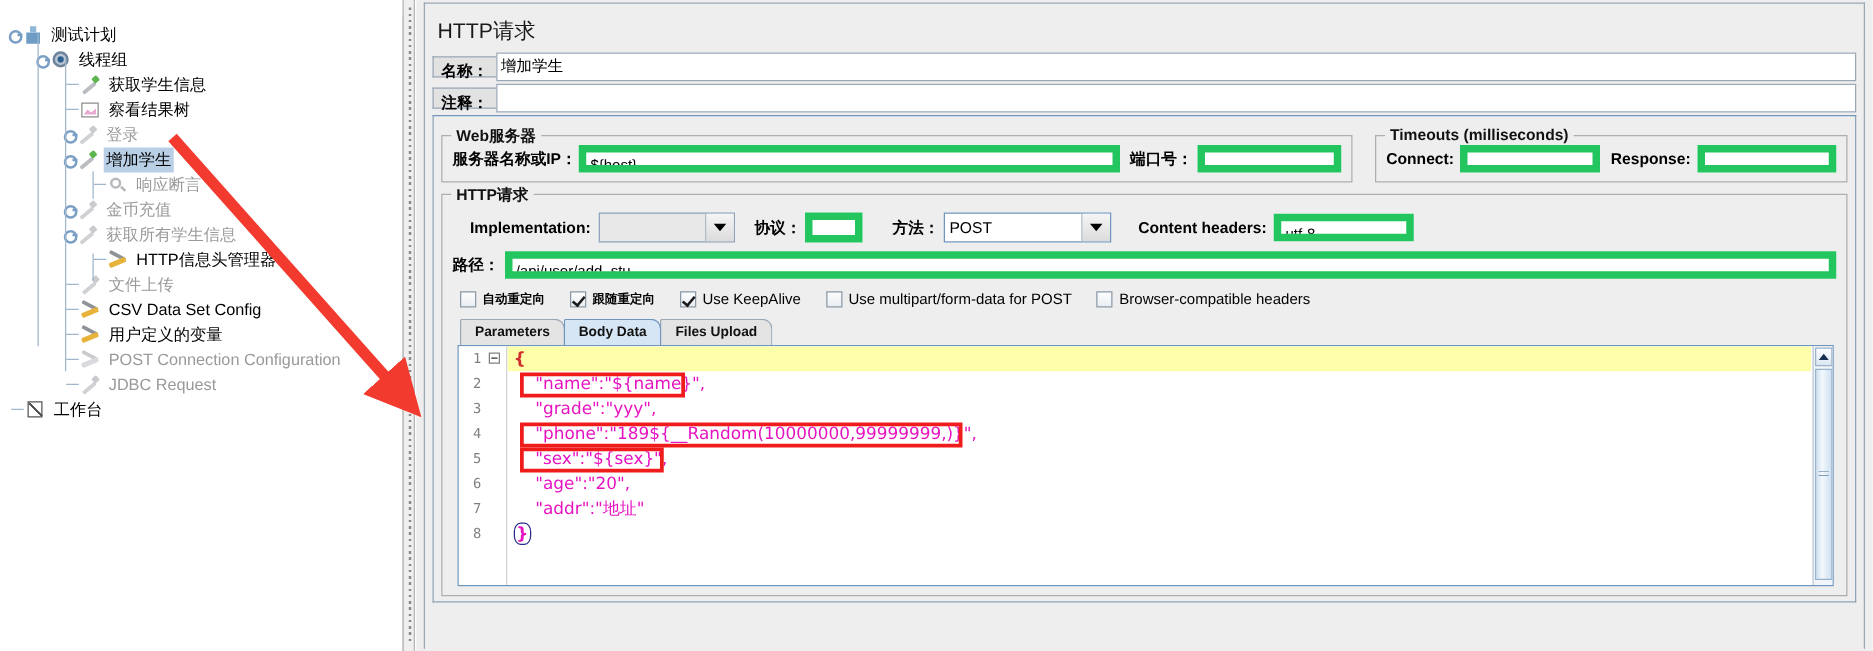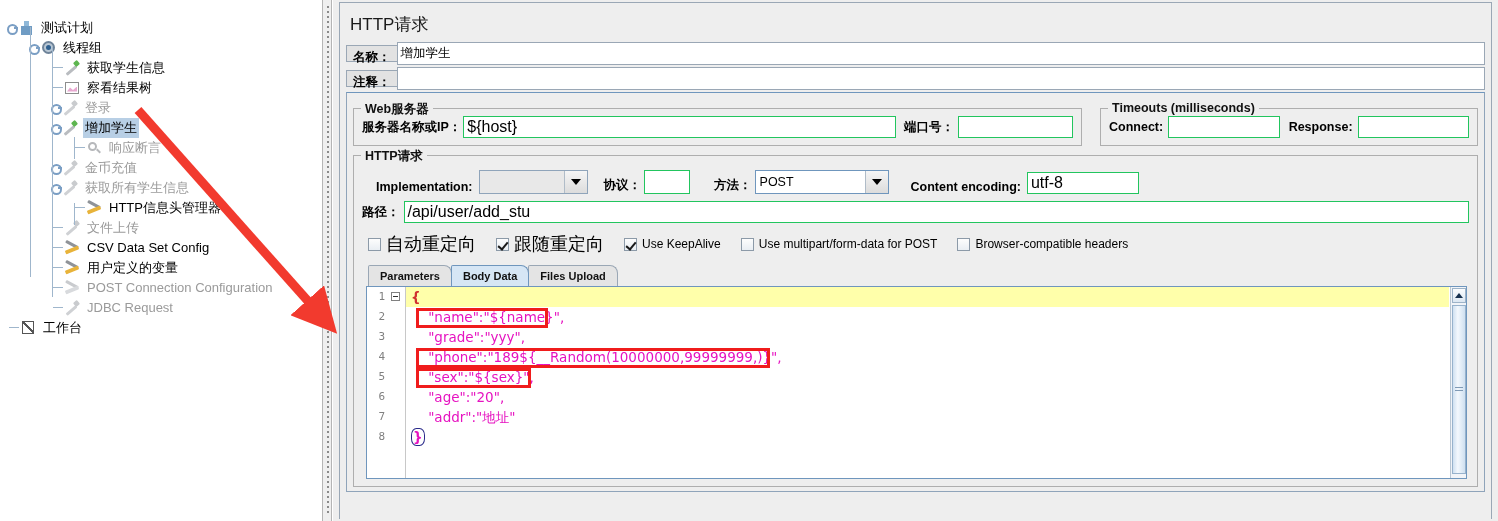--- a/index.html
+++ b/index.html
@@ -136,22 +136,22 @@
 
   
   .group{position:relative;border:1px solid #aeaeae;margin-top:9px;padding:8px 8px 7px 8px;}
   .group > .gtitle{
     position:absolute;top:-8px;left:7px;background:#eeeeee;padding:0 4px;
     font-weight:bold;font-size:12.5px;color:#111;
   }
   .inline{display:flex;align-items:center;}
   .lab{font-weight:bold;font-size:12.5px;white-space:nowrap;}
   .inp{
-    background:#fff;border:1px solid #22c55e;height:22px;line-height:20px;
-    padding:0 3px;font-size:16px;box-sizing:border-box;color:#000;
+    background:#fff;border:6px solid #22c55e;height:22px;line-height:20px;
+    padding:0 3px;font-size:12px;box-sizing:border-box;color:#000;
     white-space:nowrap;overflow:hidden;
   }
   .combo{
     position:relative;display:inline-flex;align-items:center;
     border:1px solid #8fa4ba;height:24px;background:#fff;box-sizing:border-box;
   }
   .combo .cv{padding:0 4px;font-size:12.5px;line-height:22px;flex:1;white-space:nowrap;overflow:hidden;}
   .combo .carrow{
     width:22px;height:22px;background:linear-gradient(#f5f5f5,#dcdcdc);
     border-left:1px solid #b0bcc8;display:flex;align-items:center;justify-content:center;
@@ -166,21 +166,21 @@
   .chk{display:flex;align-items:center;margin-right:20px;font-size:12px;white-space:nowrap;}
   .chk .box{
     width:13px;height:13px;border:1px solid #8c9aa8;background:linear-gradient(#fdfdfd,#e9eef3);
     margin-right:5px;position:relative;box-sizing:border-box;
   }
   .chk.on .box:after{
     content:"";position:absolute;left:3px;top:1px;width:4px;height:8px;
     border:solid #1a1a1a;border-width:0 2px 2px 0;transform:rotate(40deg);
   }
   .chk .ctxt{font-size:12px;}
-  .chk.cn .ctxt{font-weight:normal;font-size:18px;}
+  .chk.cn .ctxt{font-weight:bold;font-size:10px;}
 
   
   .itabbar{position:relative;margin:9px 0 0 6px;height:21px;}
   .itab{
     position:relative;display:inline-block;height:21px;line-height:20px;
     padding:0 11px;font-size:11px;font-weight:bold;color:#111;
     background:#e4e4e4;border:1px solid #9aa7b5;border-bottom:none;
     border-radius:2px 8px 0 0;margin-right:-1px;box-sizing:border-box;cursor:default;
   }
   .itab.active{background:#d6e6f5;border-color:#6f96bd;z-index:3;}
@@ -313,38 +313,38 @@
               <span class="inp" style="flex:1;margin-left:5px;"></span>
               <span class="lab" style="font-weight:bold;margin-left:9px;">Response:</span>
               <span class="inp" style="flex:1;margin-left:5px;"></span>
             </div>
           </div>
         </div>
 
         <div class="group">
           <div class="gtitle">HTTP请求</div>
 
-          <div class="inline" style="margin-top:6px;padding-left:14px;align-items:flex-end;">
+          <div class="inline" style="margin-top:6px;padding-left:14px;">
             <span class="lab" style="font-weight:bold;">Implementation:</span>
             <span class="combo empty" style="width:109px;margin-left:6px;">
               <span class="cv"></span>
               <span class="carrow">
                   <i></i>
                 </span>
             </span>
             <span class="lab" style="margin-left:16px;">协议：</span>
             <span class="inp" style="width:46px;height:24px;line-height:22px;margin-left:3px;"></span>
             <span class="lab" style="margin-left:24px;">方法：</span>
             <span class="combo" style="width:134px;margin-left:3px;border-color:#6f96bd;">
               <span class="cv">POST</span>
               <span class="carrow">
                   <i></i>
                 </span>
             </span>
-            <span class="lab" style="margin-left:22px;font-weight:bold;">Content encoding:</span>
+            <span class="lab" style="margin-left:22px;font-weight:bold;">Content headers:</span>
             <span class="inp" style="width:112px;height:22px;margin-left:6px;">utf-8</span>
           </div>
 
           <div class="inline" style="margin-top:7px;">
             <span class="lab">路径：</span>
             <span class="inp" style="flex:1;margin-left:4px;">/api/user/add_stu</span>
           </div>
 
           <div class="checkrow" id="checkrow">
               <label class="chk cn">

